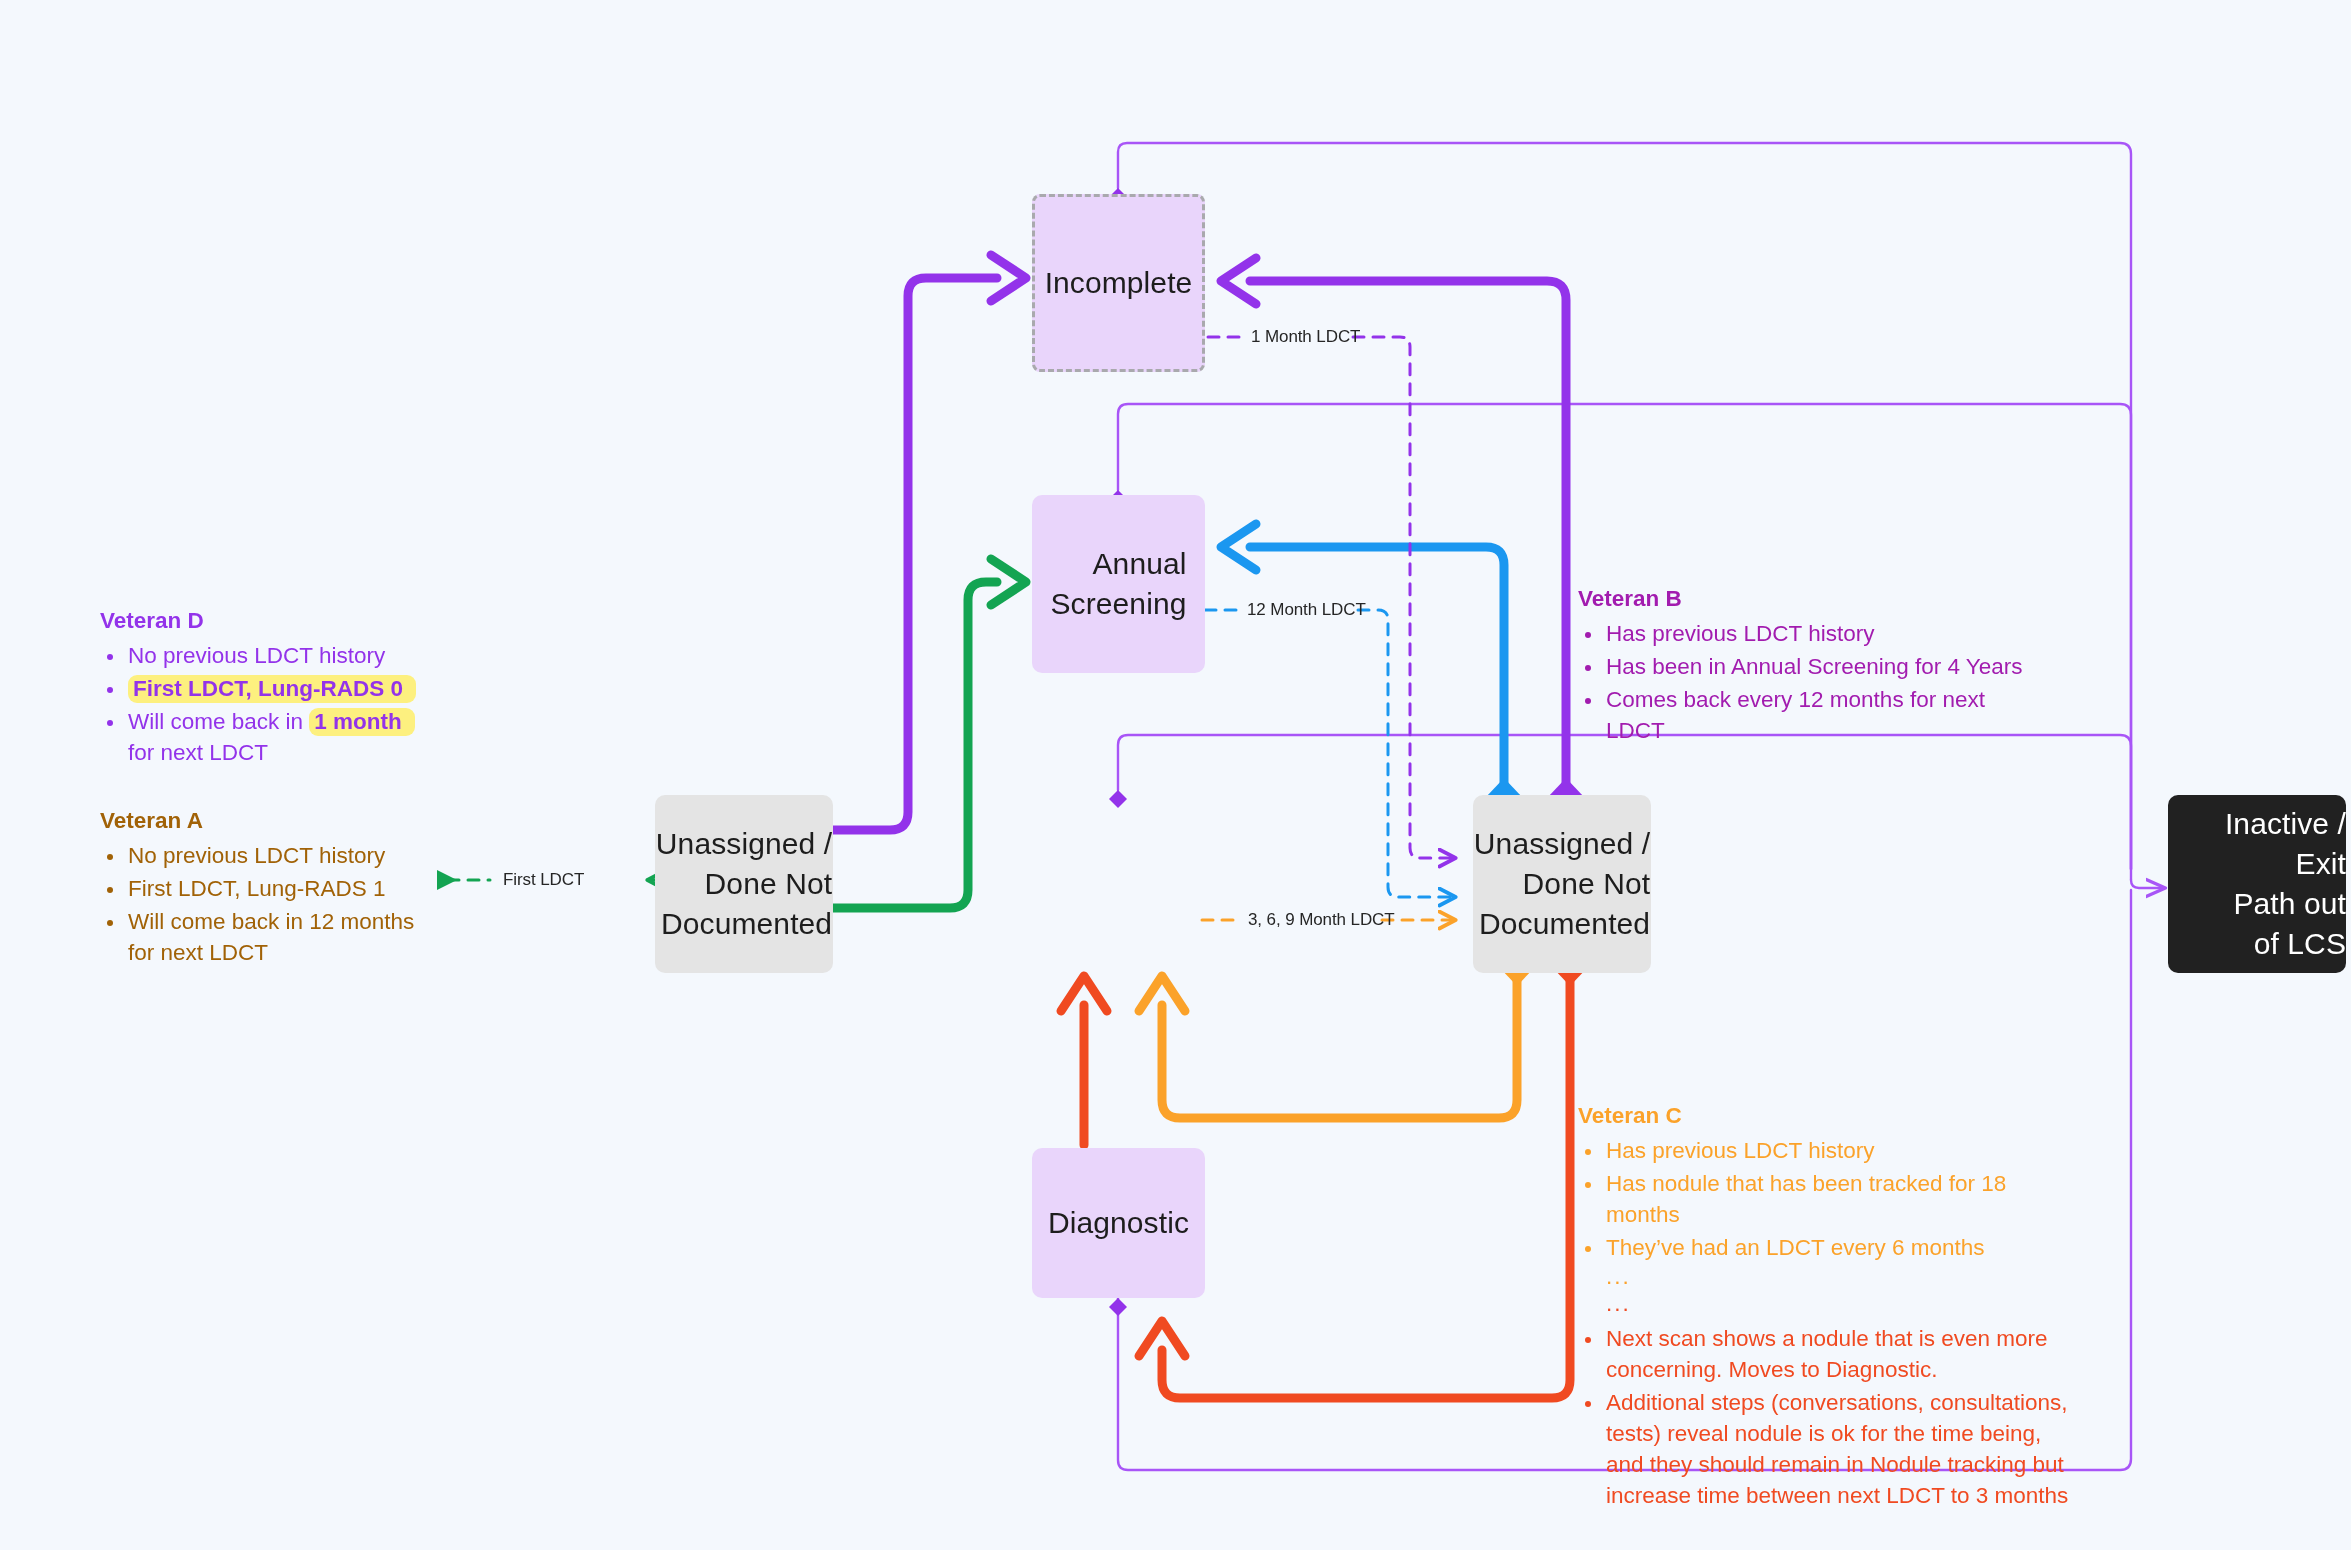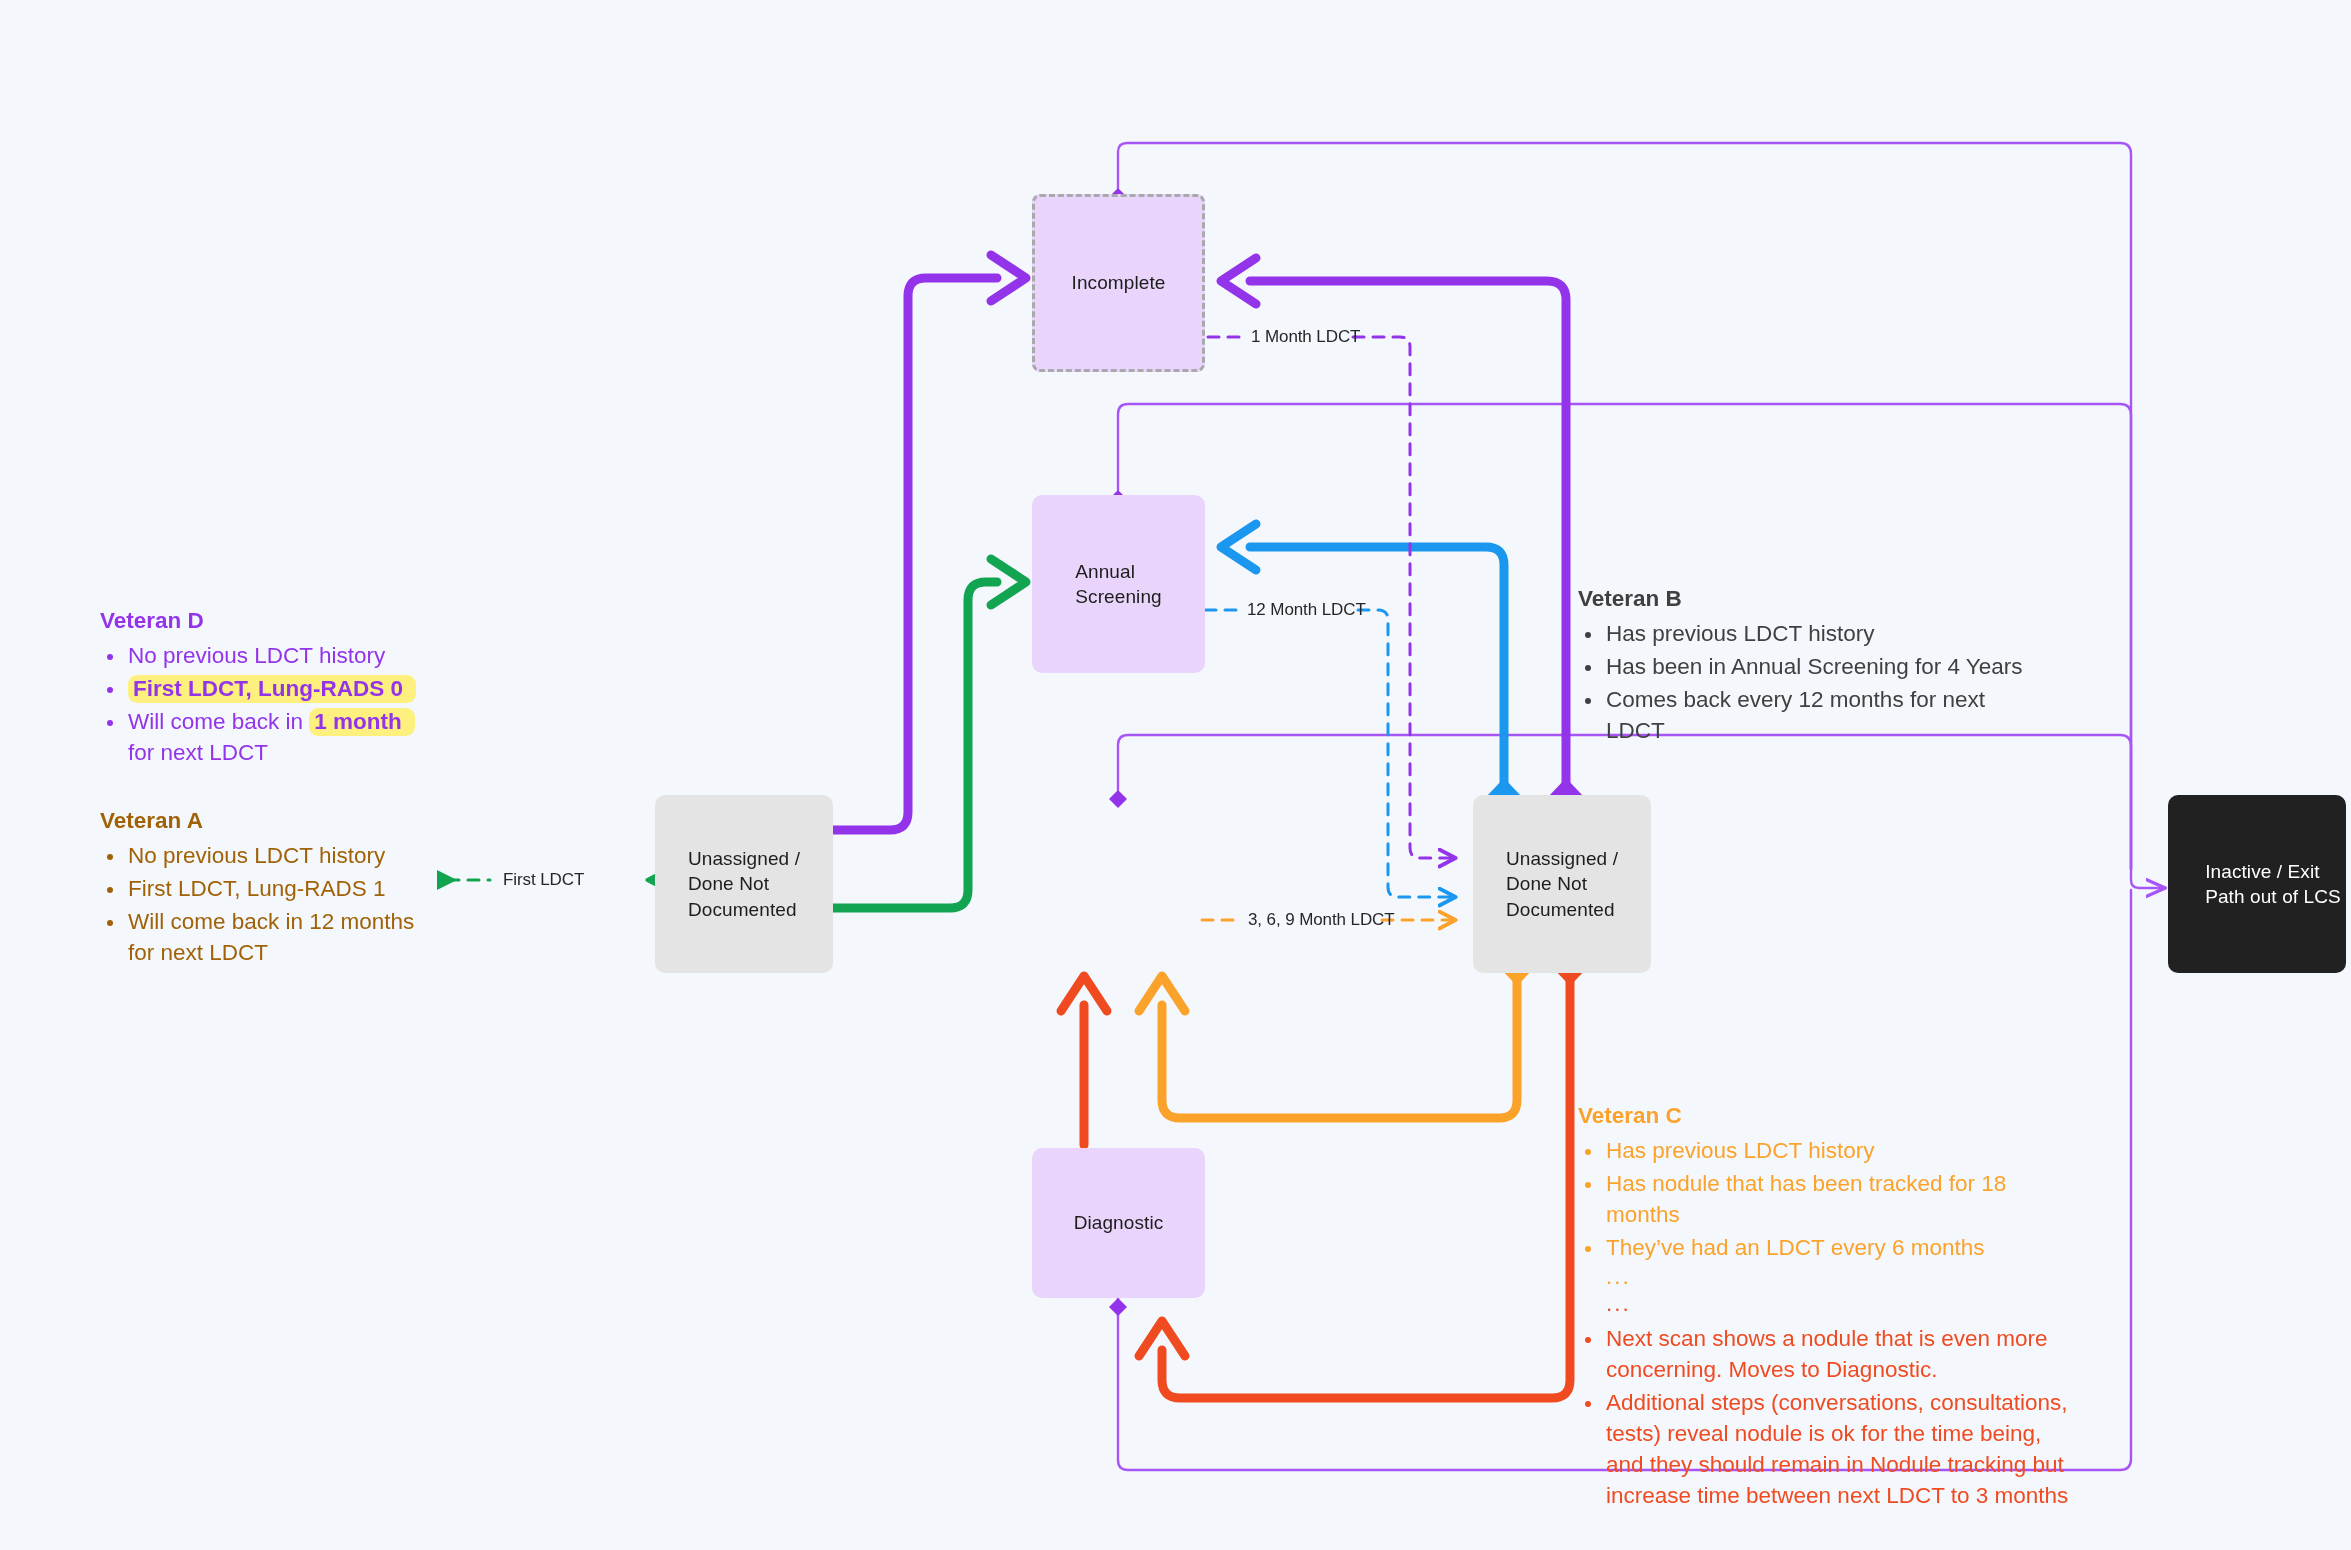--- a/index.html
+++ b/index.html
@@ -26,23 +26,23 @@
     width: 2351px;
     height: 1550px;
     pointer-events: none;
   }
   .node {
     position: absolute;
     box-sizing: border-box;
     display: flex;
     align-items: center;
     justify-content: center;
-    text-align: left;
+    text-align: right;
     border-radius: 10px;
-    font-size: 19px;
+    font-size: 30px;
     line-height: 1.33;
     color: #1d1d1d;
     letter-spacing: 0.1px;
   }
   .node-purple {
     background: #e9d5fb;
   }
   .node-gray {
     background: #e4e4e4;
   }
@@ -96,21 +96,21 @@
   .edge-label {
     position: absolute;
     font-size: 17px;
     font-weight: normal;
     color: #262626;
     white-space: nowrap;
     letter-spacing: -0.1px;
   }
   .v-d   { color: #9333ea; }
   .v-a   { color: #a16207; }
-  .v-b   { color: #404040; }
+  .v-b   { color: #a21caf; }
   .v-c   { color: #fba22a; }
   .v-c2  { color: #f04a21; }
 </style>
 </head>
 <body>
 
 <div id="canvas">
 
   <svg class="edges" viewBox="0 0 2351 1550">
     <defs>

